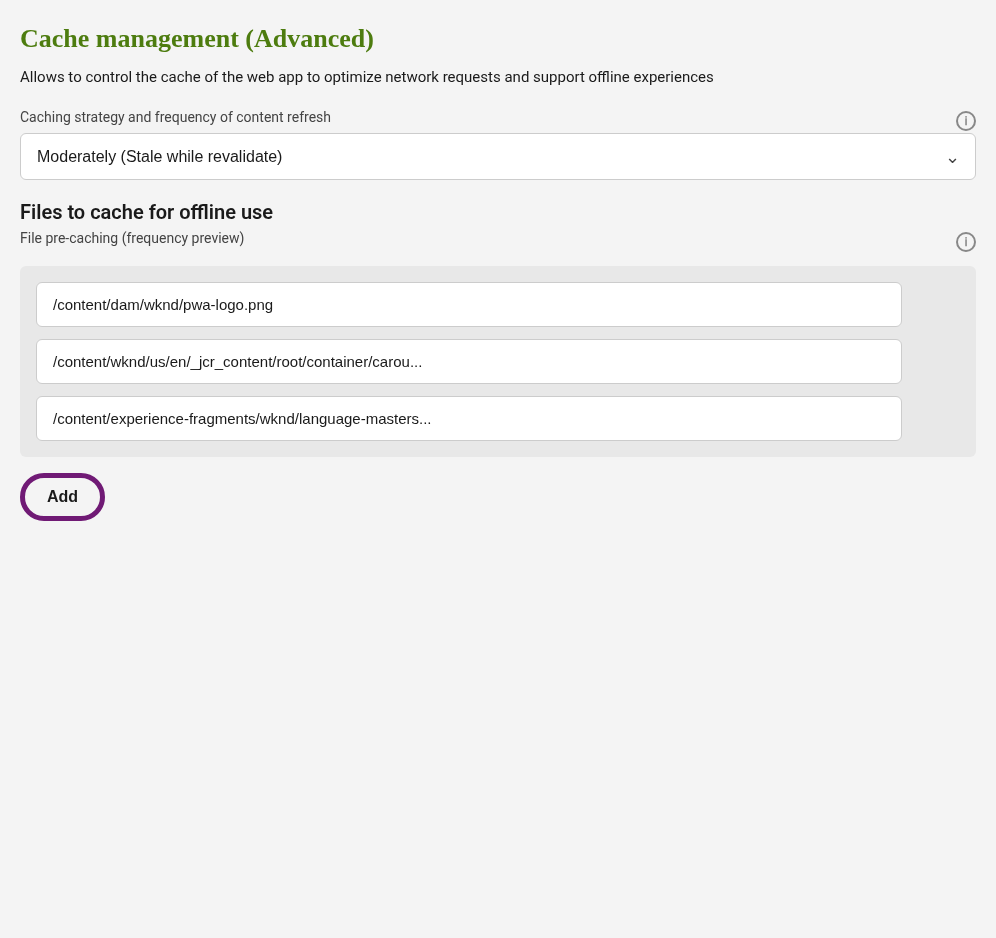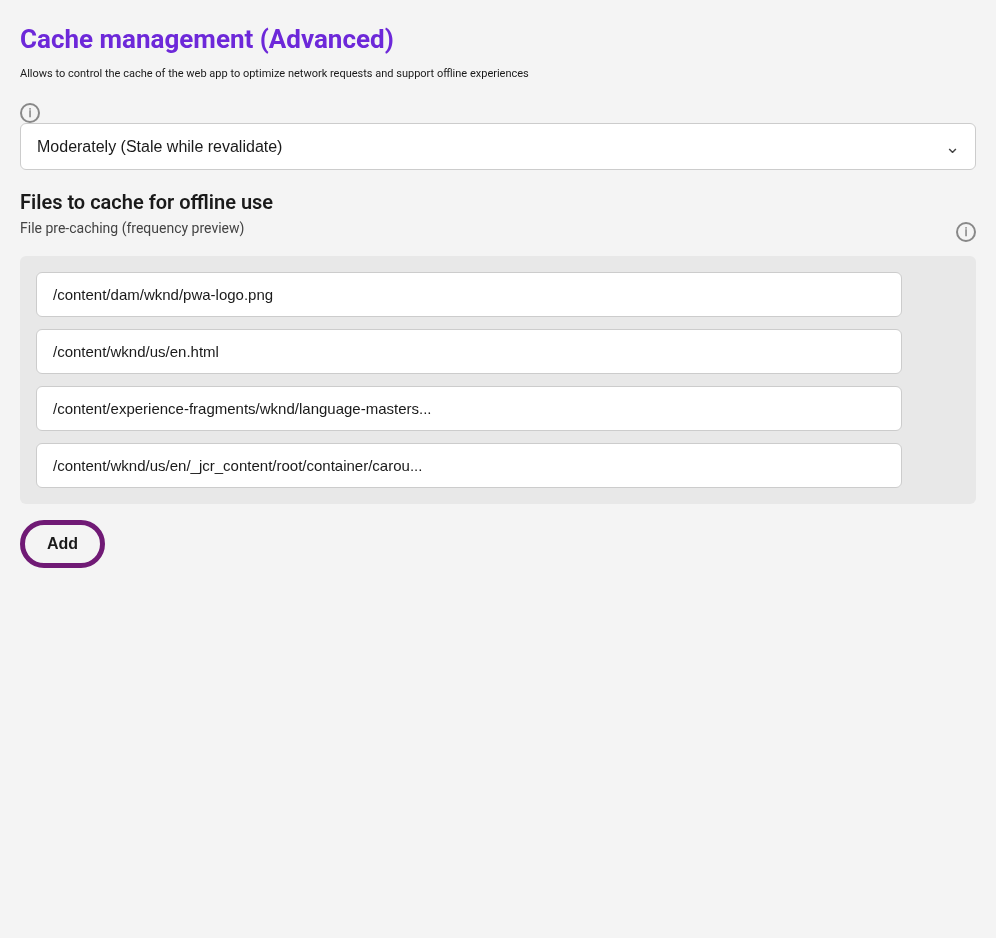--- a/index.html
+++ b/index.html
@@ -12,26 +12,27 @@
       font-family: -apple-system, BlinkMacSystemFont, "Segoe UI", Roboto, Arial, sans-serif;
       background: #f4f4f4;
       width: 996px;
       min-height: 938px;
       padding: 24px 20px;
     }
 
     .page-title {
       font-size: 26px;
       font-weight: 700;
-      color: #6d28d9;
+      color: #4d7c0f;
       margin-bottom: 12px;
+      font-family: Liberation Serif, serif;
     }
 
     .description {
-      font-size: 11px;
+      font-size: 15px;
       color: #1a1a1a;
       line-height: 1.5;
       margin-bottom: 20px;
       max-width: 960px;
     }
 
     .section-label {
       font-size: 14px;
       color: #444;
       margin-bottom: 8px;
@@ -152,20 +153,21 @@
     }
   </style>
 </head>
 <body>
 
 <h1 class="page-title">Cache management (Advanced)</h1>
 
 <p class="description">Allows to control the cache of the web app to optimize network requests and support offline experiences</p>
 
 <div class="label-row">
+  <span class="section-label">Caching strategy and frequency of content refresh</span>
   <span class="info-icon">ℹ</span>
 </div>
 
 <div class="dropdown-wrapper">
   <select class="dropdown"><option value="Moderately (Stale while revalidate)">Moderately (Stale while revalidate)</option><option value="Aggressively (Cache first)">Aggressively (Cache first)</option><option value="Lightly (Network first)">Lightly (Network first)</option><option value="None">None</option></select>
   <span class="dropdown-arrow">⌄</span>
 </div>
 
 <div class="file-cache-section">
   <h2 class="section-title">Files to cache for offline use</h2>
@@ -185,60 +187,47 @@
           <path d="M3 6h18M8 6V4h8v2M19 6l-1 14H6L5 6h14zM10 11v5M14 11v5" stroke="#555" stroke-width="1.8" fill="none" stroke-linecap="round"></path>
         </svg>
       </button>
       <button class="icon-btn" title="Reorder">
         <svg viewBox="0 0 24 24" xmlns="http://www.w3.org/2000/svg">
           <path d="M12 4l-4 5h8L12 4zM12 20l-4-5h8l-4 5z" fill="#555"></path>
         </svg>
       </button>
     </div>
 
+
+
     <div class="file-row">
-      <input class="file-input" type="text" value="/content/wknd/us/en.html" style="">
+      <input class="file-input" type="text" value="/content/wknd/us/en/_jcr_content/root/container/carou..." style="">
       <button class="icon-btn" title="Delete">
         <svg viewBox="0 0 24 24" xmlns="http://www.w3.org/2000/svg">
           <path d="M3 6h18M8 6V4h8v2M19 6l-1 14H6L5 6h14zM10 11v5M14 11v5" stroke="#555" stroke-width="1.8" fill="none" stroke-linecap="round"></path>
         </svg>
       </button>
       <button class="icon-btn" title="Reorder">
         <svg viewBox="0 0 24 24" xmlns="http://www.w3.org/2000/svg">
           <path d="M12 4l-4 5h8L12 4zM12 20l-4-5h8l-4 5z" fill="#555"></path>
         </svg>
       </button>
     </div>
-
 
     <div class="file-row">
       <input class="file-input" type="text" value="/content/experience-fragments/wknd/language-masters..." style="">
       <button class="icon-btn" title="Delete">
         <svg viewBox="0 0 24 24" xmlns="http://www.w3.org/2000/svg">
           <path d="M3 6h18M8 6V4h8v2M19 6l-1 14H6L5 6h14zM10 11v5M14 11v5" stroke="#555" stroke-width="1.8" fill="none" stroke-linecap="round"></path>
         </svg>
       </button>
       <button class="icon-btn" title="Reorder">
         <svg viewBox="0 0 24 24" xmlns="http://www.w3.org/2000/svg">
           <path d="M12 4l-4 5h8L12 4zM12 20l-4-5h8l-4 5z" fill="#555"></path>
         </svg>
       </button>
     </div>
 
-    <div class="file-row">
-      <input class="file-input" type="text" value="/content/wknd/us/en/_jcr_content/root/container/carou..." style="">
-      <button class="icon-btn" title="Delete">
-        <svg viewBox="0 0 24 24" xmlns="http://www.w3.org/2000/svg">
-          <path d="M3 6h18M8 6V4h8v2M19 6l-1 14H6L5 6h14zM10 11v5M14 11v5" stroke="#555" stroke-width="1.8" fill="none" stroke-linecap="round"></path>
-        </svg>
-      </button>
-      <button class="icon-btn" title="Reorder">
-        <svg viewBox="0 0 24 24" xmlns="http://www.w3.org/2000/svg">
-          <path d="M12 4l-4 5h8L12 4zM12 20l-4-5h8l-4 5z" fill="#555"></path>
-        </svg>
-      </button>
-    </div>
-
   </div>
 
   
   <button class="add-btn">Add</button>
 </div>
 
 </body></html>

